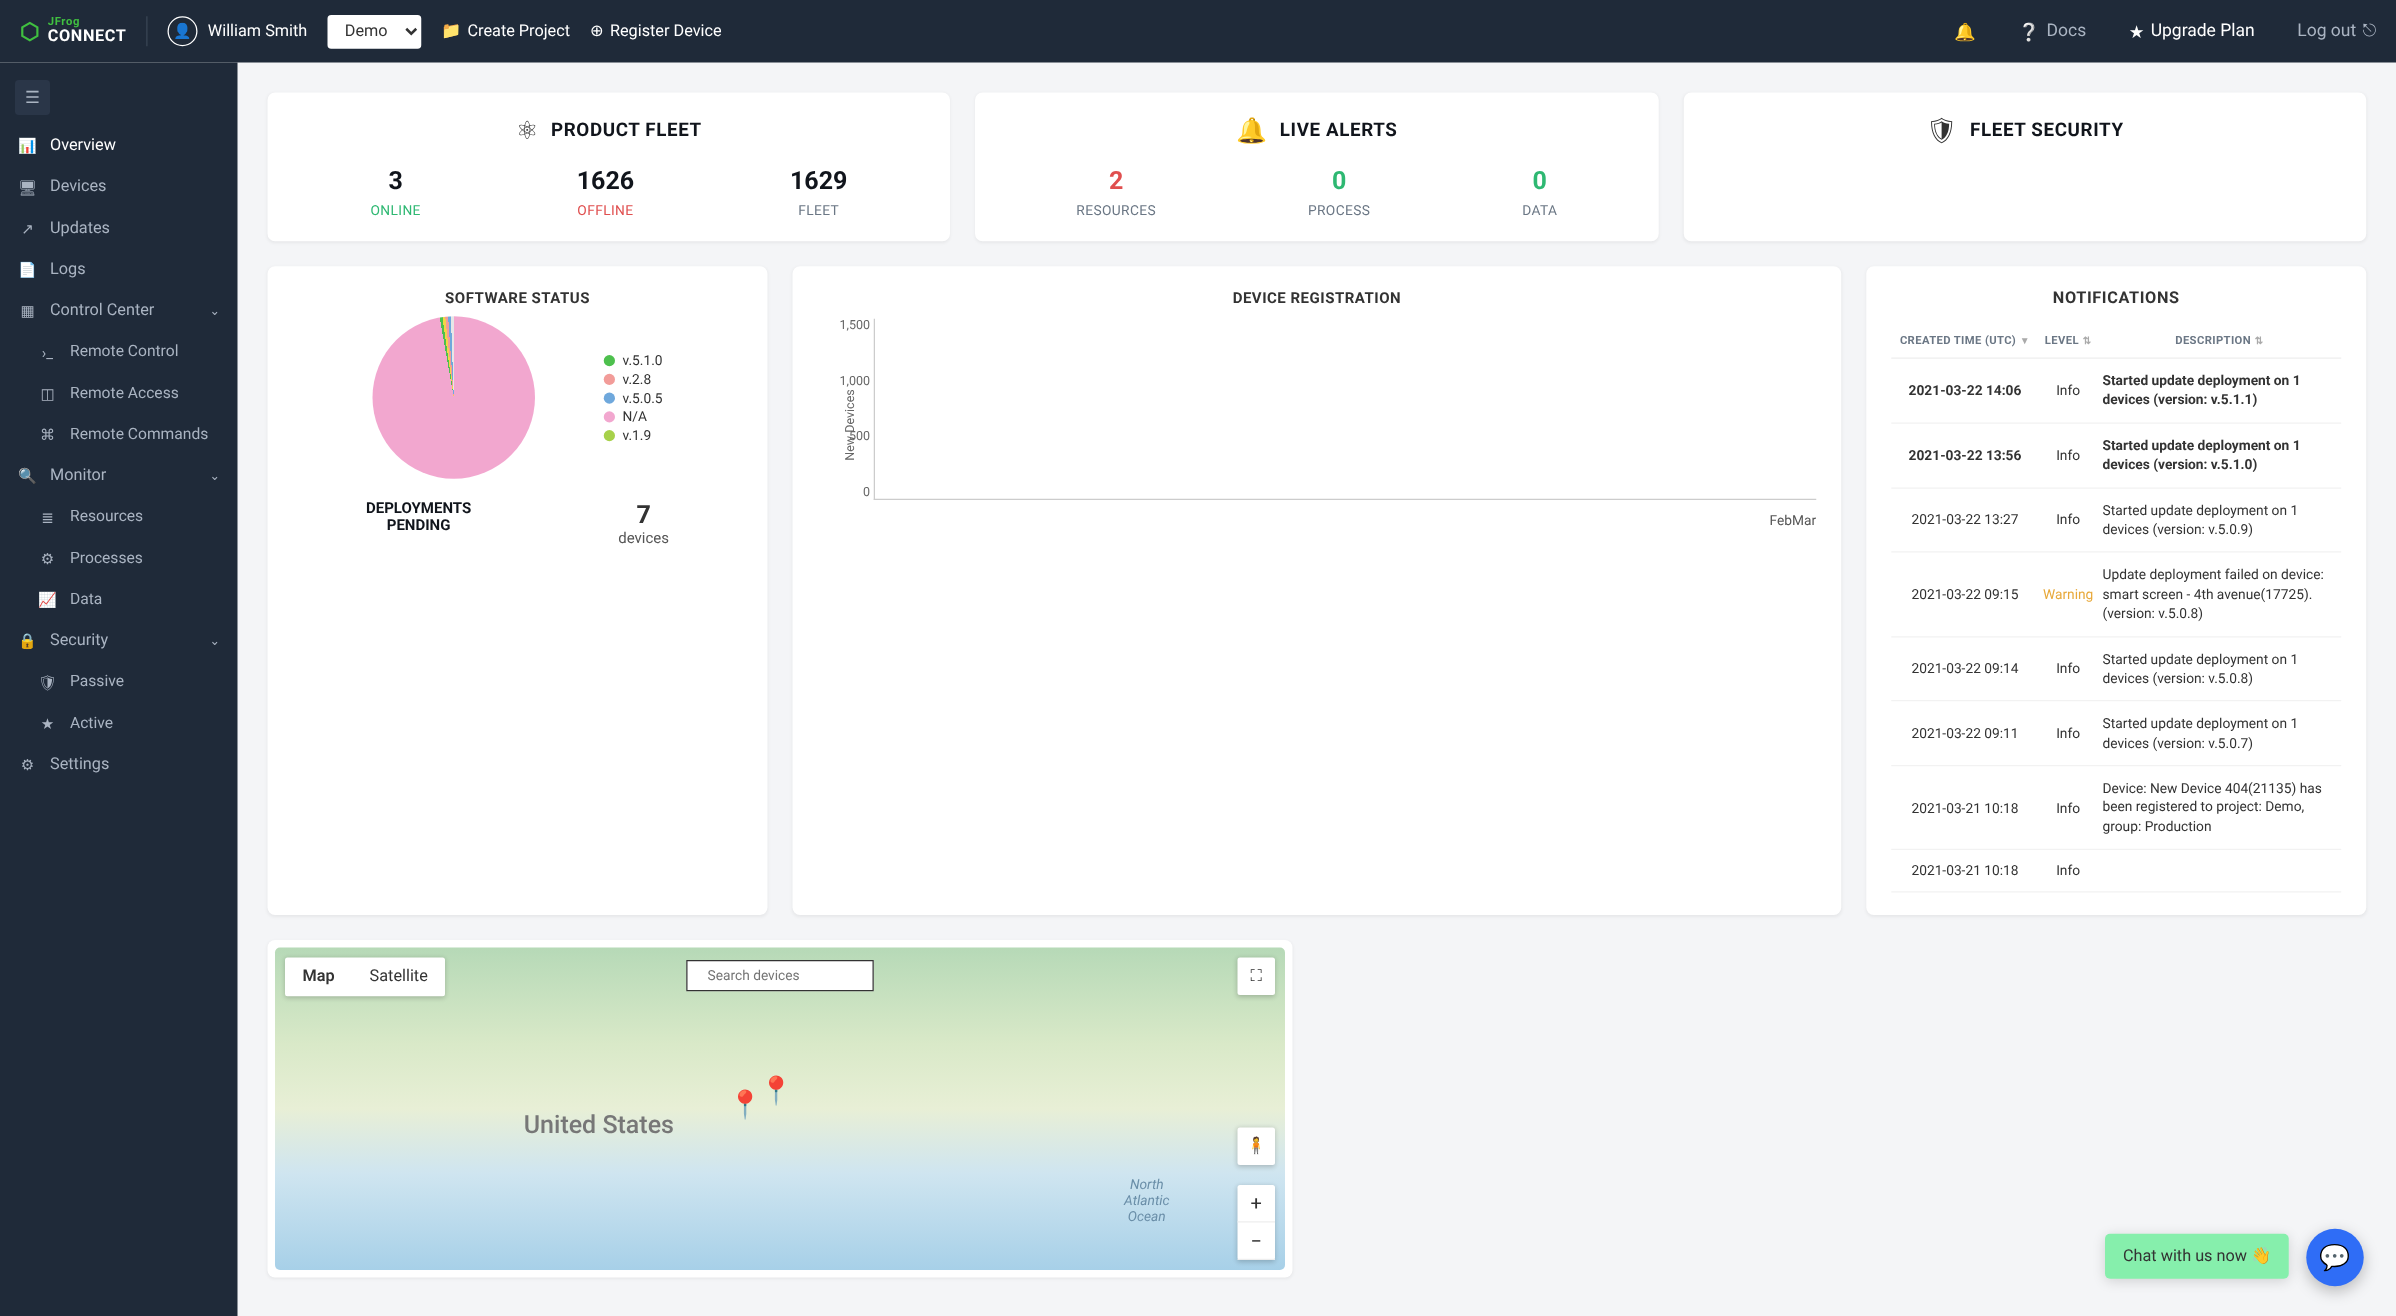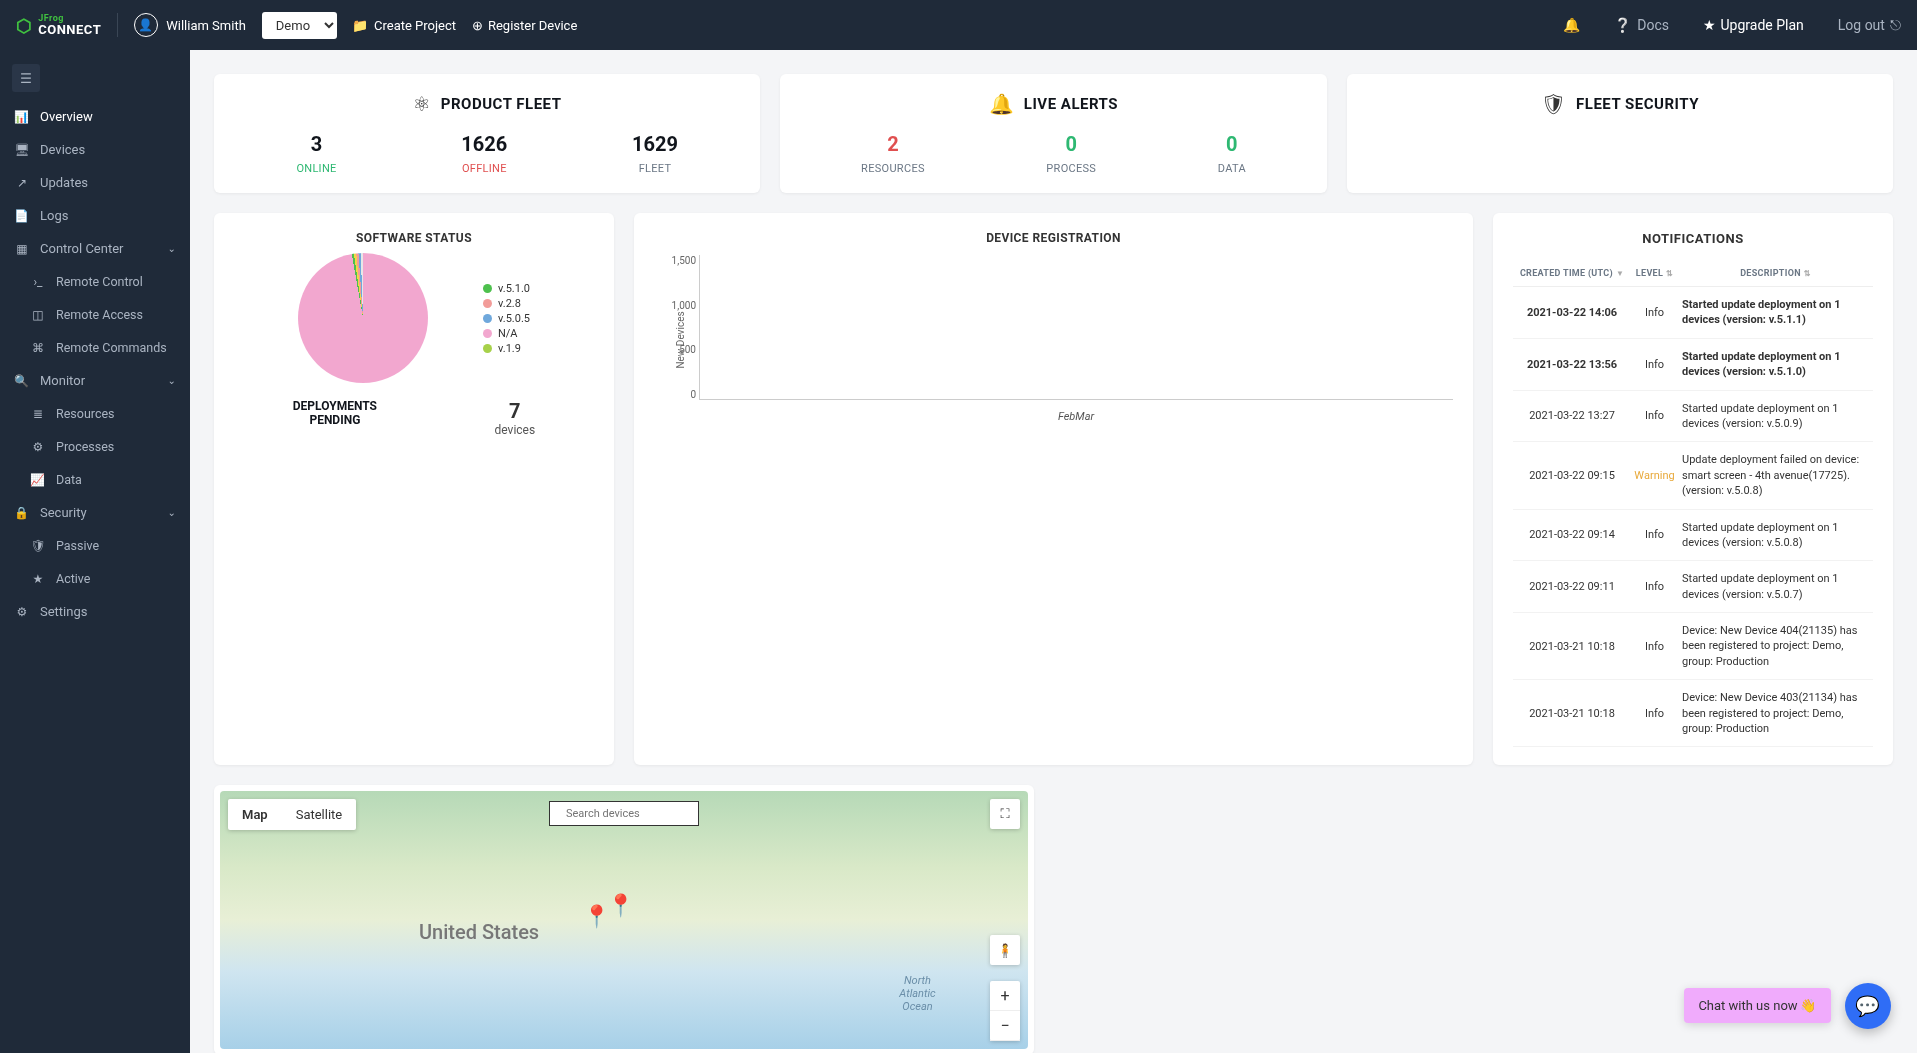--- a/index.html
+++ b/index.html
@@ -46,21 +46,21 @@
 .deploy-row { display: flex; justify-content: space-around; margin-top: 16px; text-align: center; }
 .deploy-label { font-weight: 700; font-size: 12px; color: #11151c; }
 .deploy-val { font-size: 20px; font-weight: 700; }
 .deploy-sub { font-size: 12px; color: #555; }
 .bar-chart { position: relative; height: 170px; display: flex; align-items: flex-end; padding-left: 45px; padding-bottom: 25px; }
 .bar-y-label { position: absolute; left: -2px; top: 50%; transform: translateY(-50%) rotate(-90deg); font-size: 10px; color: #666; white-space: nowrap; }
 .bar-y-ticks { position: absolute; left: 14px; top: 0; bottom: 25px; display: flex; flex-direction: column; justify-content: space-between; font-size: 10px; color: #666; text-align: right; width: 28px; }
 .bar-area { flex: 1; display: flex; align-items: flex-end; justify-content: space-around; border-left: 1px solid #ccc; border-bottom: 1px solid #ccc; height: 100%; }
 .bar-col { display: flex; flex-direction: column; align-items: center; width: 60px; }
 .bar { width: 48px; background: #88d0b8; }
-.bar-x { position: absolute; bottom: 2px; left: 45px; right: 0; display: flex; justify-content: center; font-size: 11px; color: #555; font-style: italic; }
+.bar-x { position: absolute; bottom: 2px; left: 45px; right: 0; display: flex; justify-content: flex-end; font-size: 11px; color: #555; }
 .notif-card { flex: 0 0 400px; }
 .notif-title { text-align: center; font-weight: 700; font-size: 13px; letter-spacing: 0.5px; margin-bottom: 14px; }
 .notif-head { display: flex; font-size: 9px; font-weight: 700; color: #6b7785; border-bottom: 1px solid #eee; padding: 8px 4px; text-align: center; letter-spacing: 0.3px; }
 .nh-time { width: 110px; }
 .nh-level { width: 55px; }
 .nh-desc { flex: 1; }
 .notif-row { display: flex; font-size: 11px; padding: 10px 4px; border-bottom: 1px solid #f2f2f2; align-items: center; }
 .nr-time { width: 110px; color: #333; text-align: center; }
 .nr-level { width: 55px; text-align: center; }
 .nr-level.warn { color: #e8a93b; }
@@ -74,21 +74,21 @@
 .map-tab { padding: 8px 14px; font-size: 13px; cursor: pointer; }
 .map-tab.active { font-weight: 600; }
 .map-search { position: absolute; top: 16px; left: 50%; transform: translateX(-50%); }
 .map-search input { padding: 5px 16px; border: 1px solid #333; font-size: 11px; width: 150px; }
 .map-fs { position: absolute; top: 14px; right: 14px; background: #fff; width: 30px; height: 30px; display: flex; align-items: center; justify-content: center; border-radius: 2px; box-shadow: 0 1px 4px rgba(0,0,0,0.2); cursor: pointer; }
 .map-zoom { position: absolute; bottom: 14px; right: 14px; background: #fff; border-radius: 2px; box-shadow: 0 1px 4px rgba(0,0,0,0.2); display: flex; flex-direction: column; }
 .map-zoom-btn { width: 30px; height: 30px; display: flex; align-items: center; justify-content: center; cursor: pointer; font-size: 16px; border-bottom: 1px solid #eee; }
 .map-pegman { position: absolute; bottom: 90px; right: 14px; background: #fff; width: 30px; height: 30px; display: flex; align-items: center; justify-content: center; border-radius: 2px; box-shadow: 0 1px 4px rgba(0,0,0,0.2); cursor: pointer; }
 .map-marker { position: absolute; font-size: 22px; color: #d93b2f; }
 .chat-bubble { position: fixed; bottom: 24px; right: 26px; width: 46px; height: 46px; border-radius: 50%; background: #2f6df6; display: flex; align-items: center; justify-content: center; color: #fff; font-size: 20px; box-shadow: 0 4px 12px rgba(0,0,0,0.25); cursor: pointer; }
-.chat-prompt { position: fixed; bottom: 30px; right: 86px; background: #f0abfc; padding: 10px 14px; border-radius: 4px; box-shadow: 0 2px 10px rgba(0,0,0,0.15); font-size: 13px; }
+.chat-prompt { position: fixed; bottom: 30px; right: 86px; background: #86efac; padding: 10px 14px; border-radius: 4px; box-shadow: 0 2px 10px rgba(0,0,0,0.15); font-size: 13px; }
 .sort-icon { font-size: 8px; margin-left: 3px; color: #aaa; }
 </style>
 </head>
 <body>
 
 <div class="topbar">
   <div class="logo">
     <span class="logo-icon">⬡</span>
     <div>
       <div class="logo-sub">JFrog</div>
@@ -359,21 +359,20 @@
               <div class="nr-desc">Started update deployment on 1 devices (version: v.5.0.7)</div>
             </div>
             <div class="notif-row">
               <div class="nr-time">2021-03-21 10:18</div>
               <div class="nr-level">Info</div>
               <div class="nr-desc">Device: New Device 404(21135) has been registered to project: Demo, group: Production</div>
             </div>
             <div class="notif-row">
               <div class="nr-time">2021-03-21 10:18</div>
               <div class="nr-level">Info</div>
-              <div class="nr-desc">Device: New Device 403(21134) has been registered to project: Demo, group: Production</div>
             </div>
           </div>
       </div>
     </div>
 
     <div class="row">
       <div class="card map-card" style="flex:0 0 820px">
         <div class="map-bg"></div>
         <div class="map-labels">United States</div>
         <div class="map-ocean">

